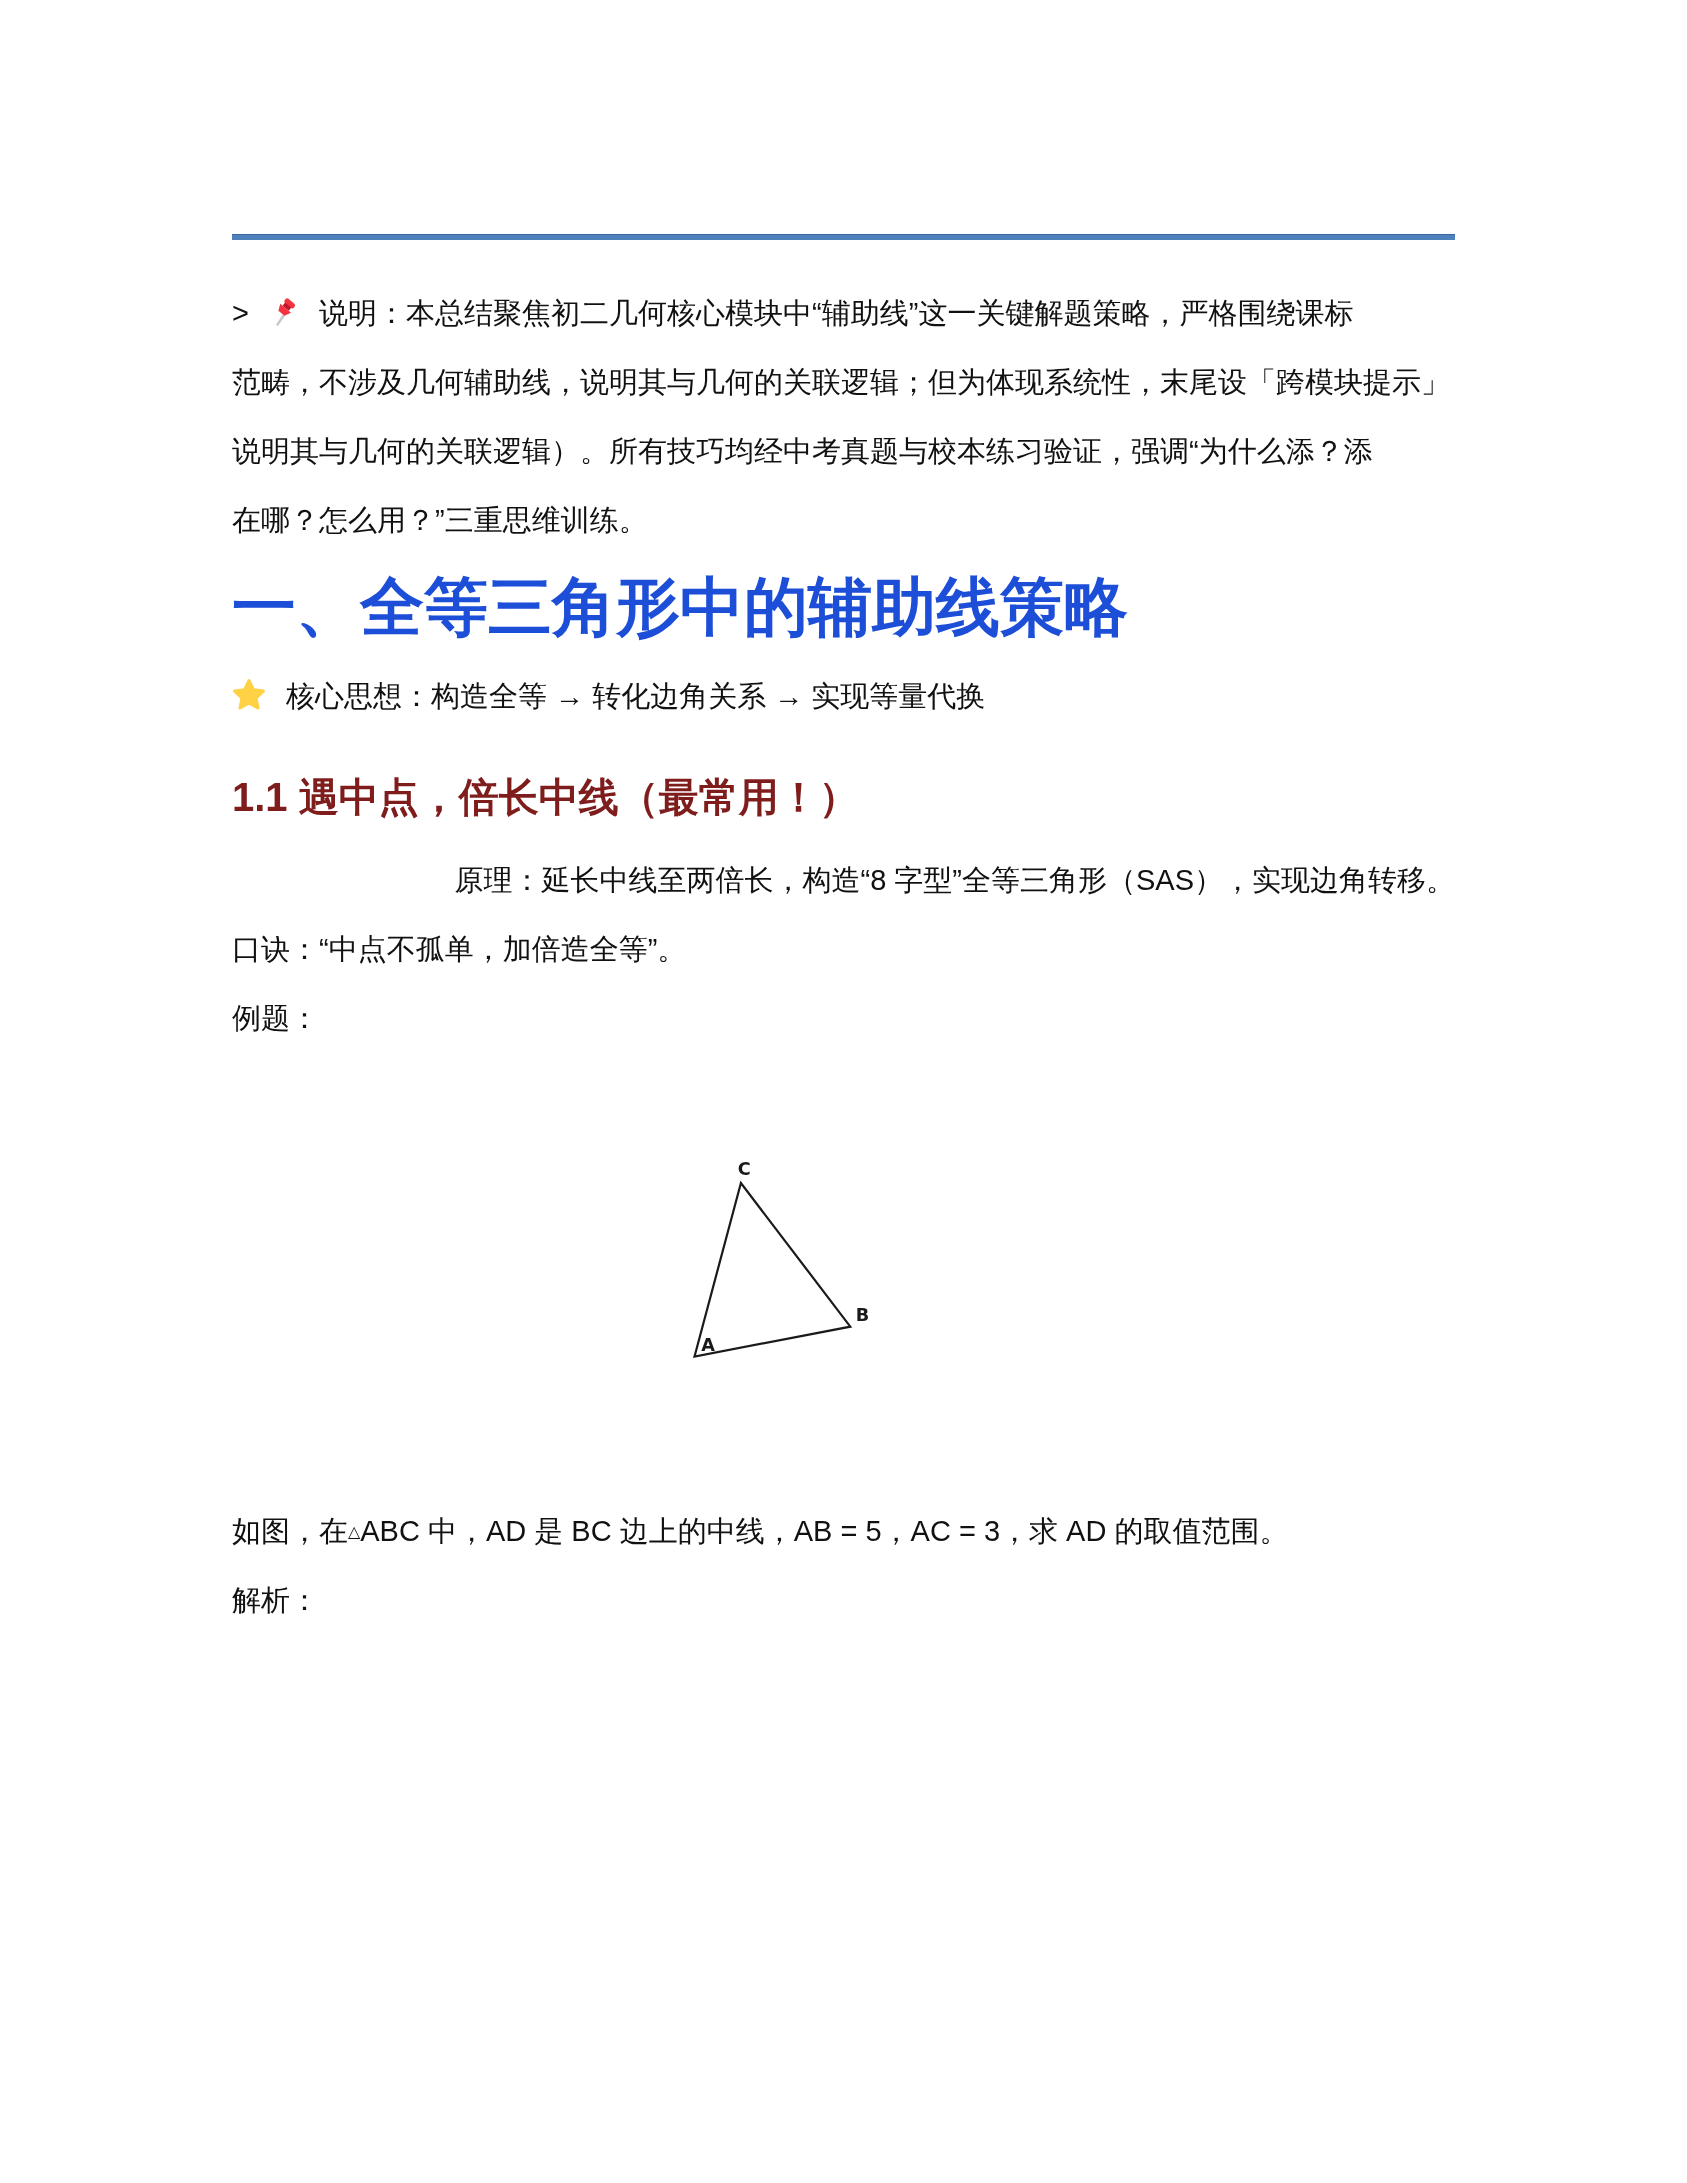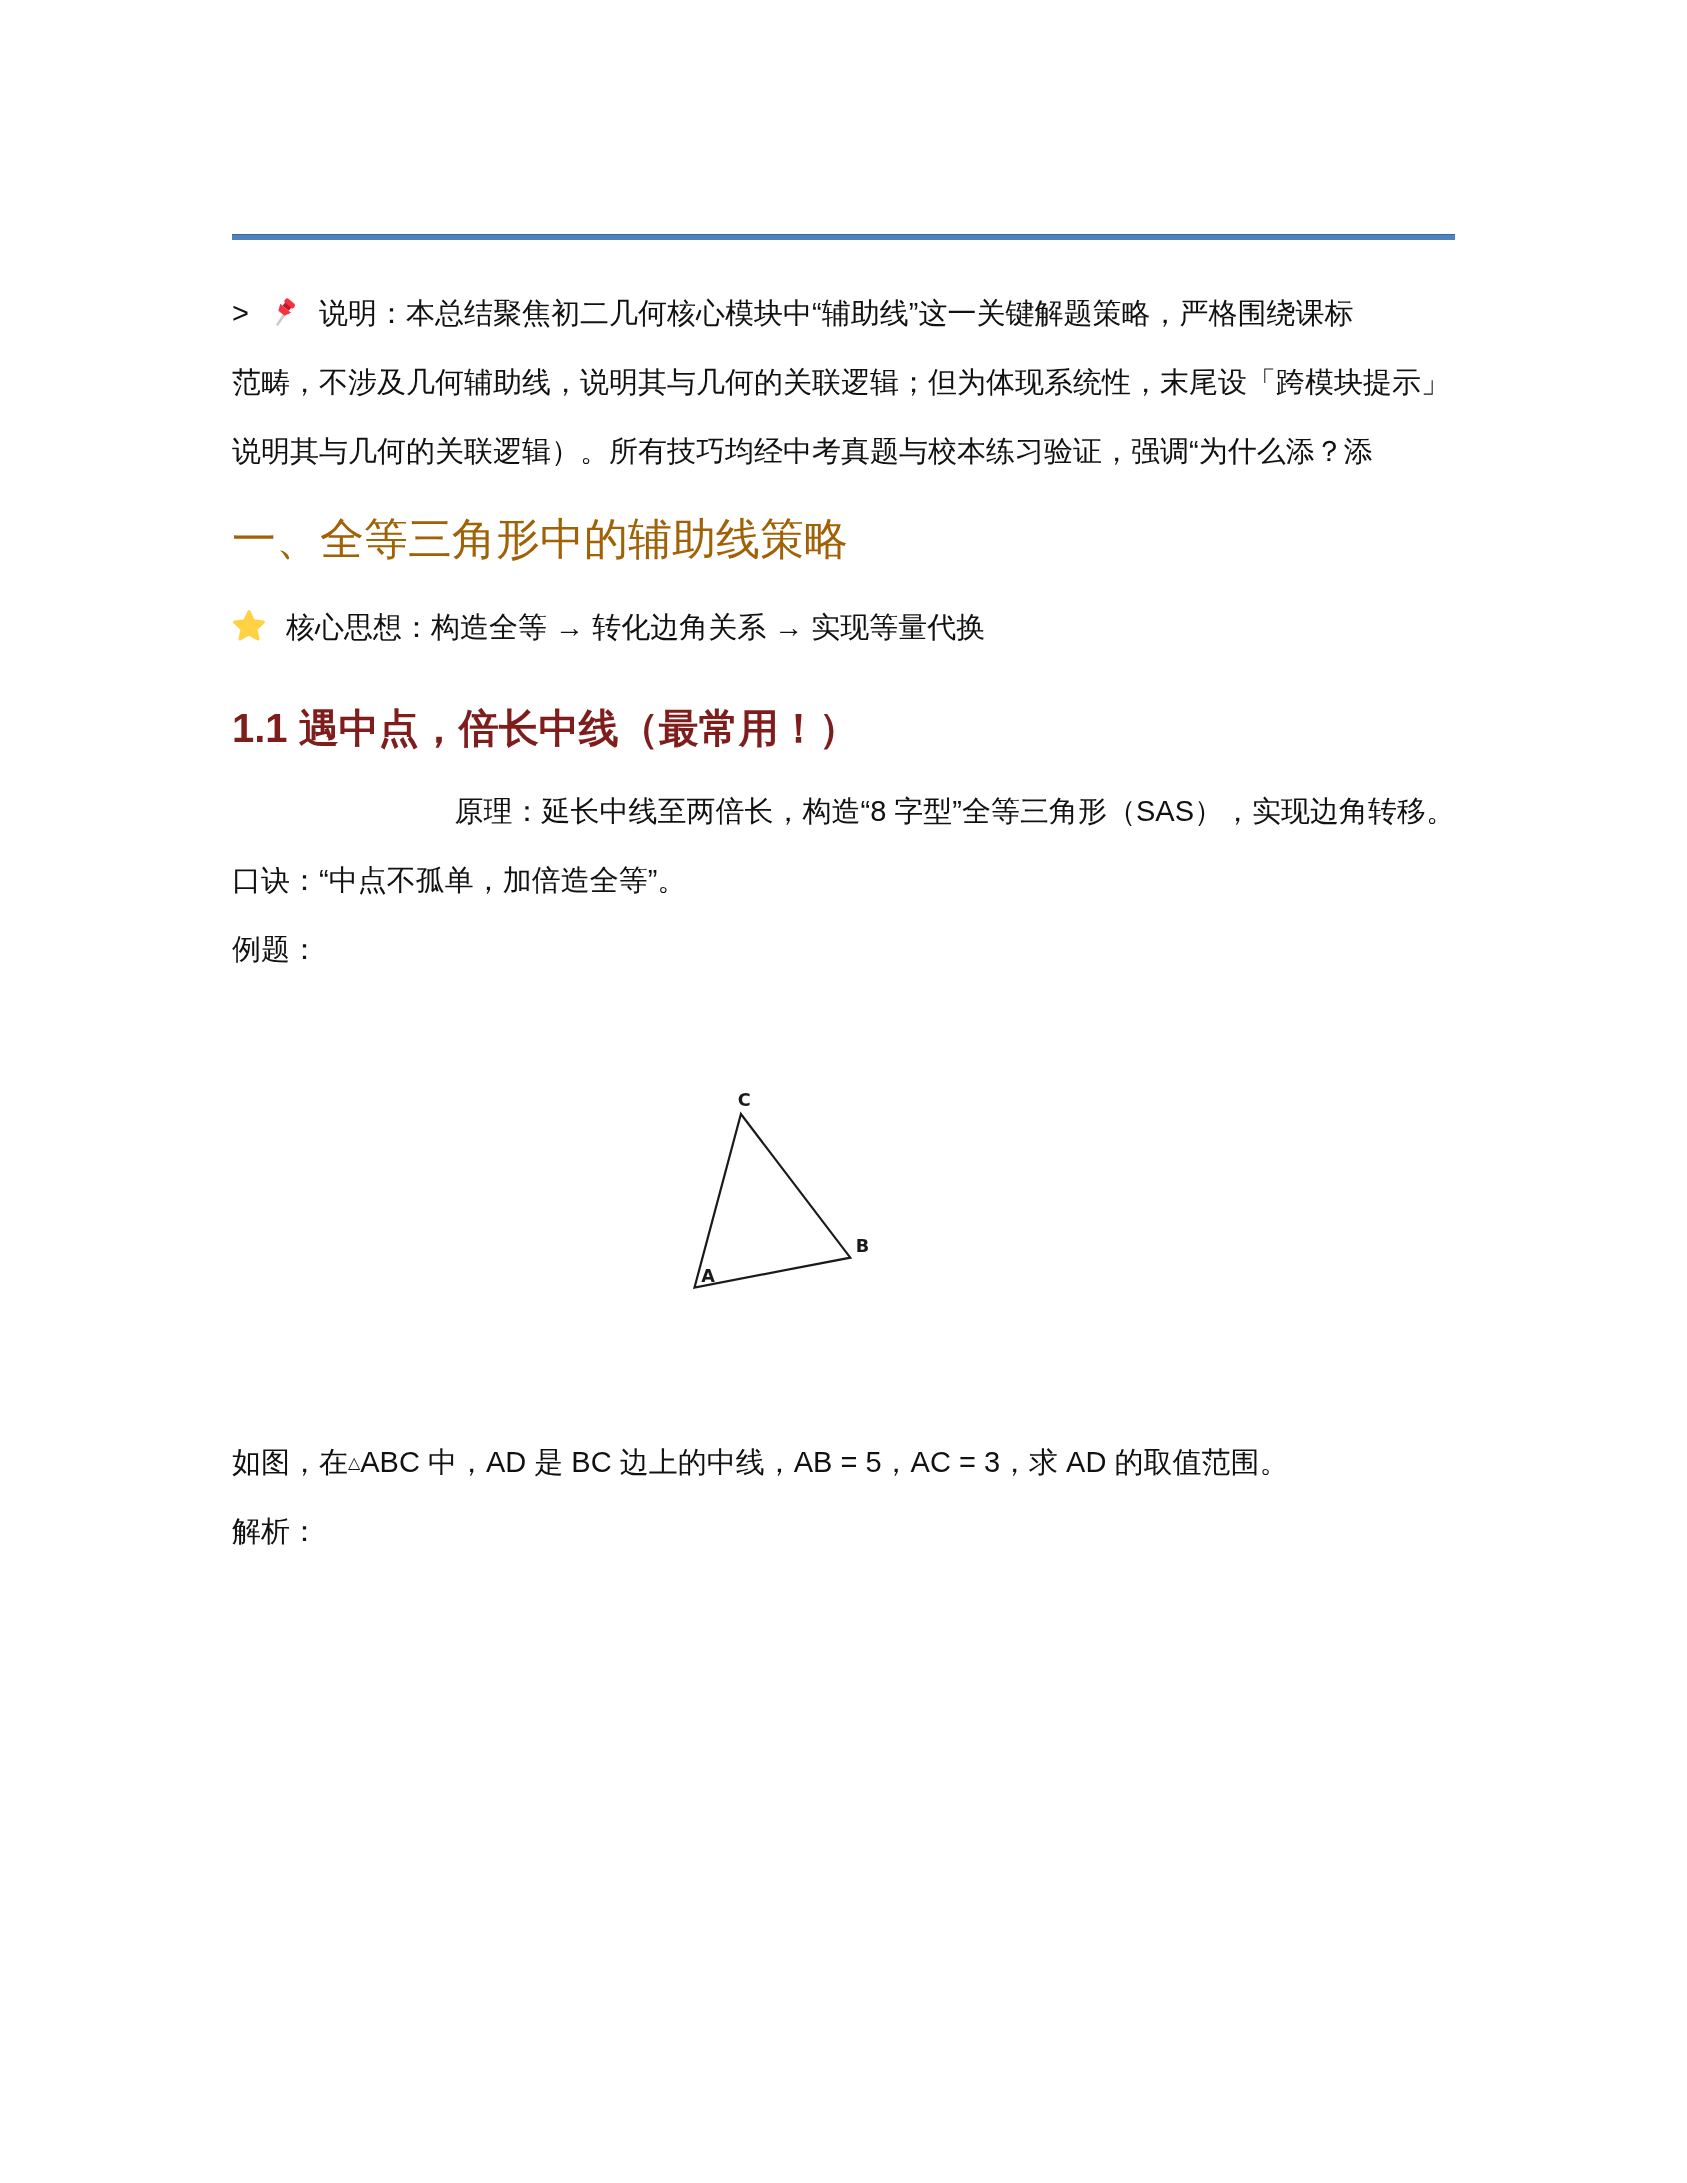--- a/index.html
+++ b/index.html
@@ -49,24 +49,24 @@
     display: inline-block;
     vertical-align: middle;
     position: relative;
     top: -3.3px;
   }
   .icon svg { display: block; }
   .pushpin { margin: 0 10px 0 12px; }
   .star { margin-right: 12px; }
   .h-section {
     margin: 22px 0 0 0;
-    font-size: 44px;
+    font-size: 64px;
     line-height: 61px;
-    font-weight: 400;
-    color: #a16207;
+    font-weight: 700;
+    color: #1d4ed8;
   }
   .core-line {
     margin-top: 39px;
     font-size: 29px;
     line-height: 39px;
     white-space: nowrap;
   }
   .h-sub {
     margin: 55px 0 0 0;
     font-size: 40px;
@@ -116,20 +116,21 @@
             <rect x="20" y="6" width="24" height="11" rx="5" fill="#f5333f"></rect>
             <rect x="24" y="16" width="16" height="8" fill="#c1142f"></rect>
             <path d="M18 24 h28 l-6 13 h-16 z" fill="#f5333f"></path>
           </g>
         </svg>
       </span>
       <span>说明：本总结聚焦初二几何核心模块中“辅助线”这一关键解题策略，严格围绕课标</span>
     </div>
     <div class="note-line">范畴，不涉及几何辅助线，说明其与几何的关联逻辑；但为体现系统性，末尾设「跨模块提示」</div>
     <div class="note-line">说明其与几何的关联逻辑）。所有技巧均经中考真题与校本练习验证，强调“为什么添？添</div>
+    <div class="note-line">在哪？怎么用？”三重思维训练。</div>
   </div>
 
   <h2 class="h-section">一、全等三角形中的辅助线策略</h2>
 
   <div class="core-line">
     <span class="icon star">
       <svg width="34" height="34" viewBox="0 0 64 64">
         <path d="M32 5 l8.2 17.2 18.8 2.4 -13.9 13 3.7 18.7 -16.8-9.4 -16.8 9.4 3.7-18.7 -13.9-13 18.8-2.4 Z" fill="#ffd245" stroke="#ffd245" stroke-width="6" stroke-linejoin="round"></path>
       </svg>
     </span>

